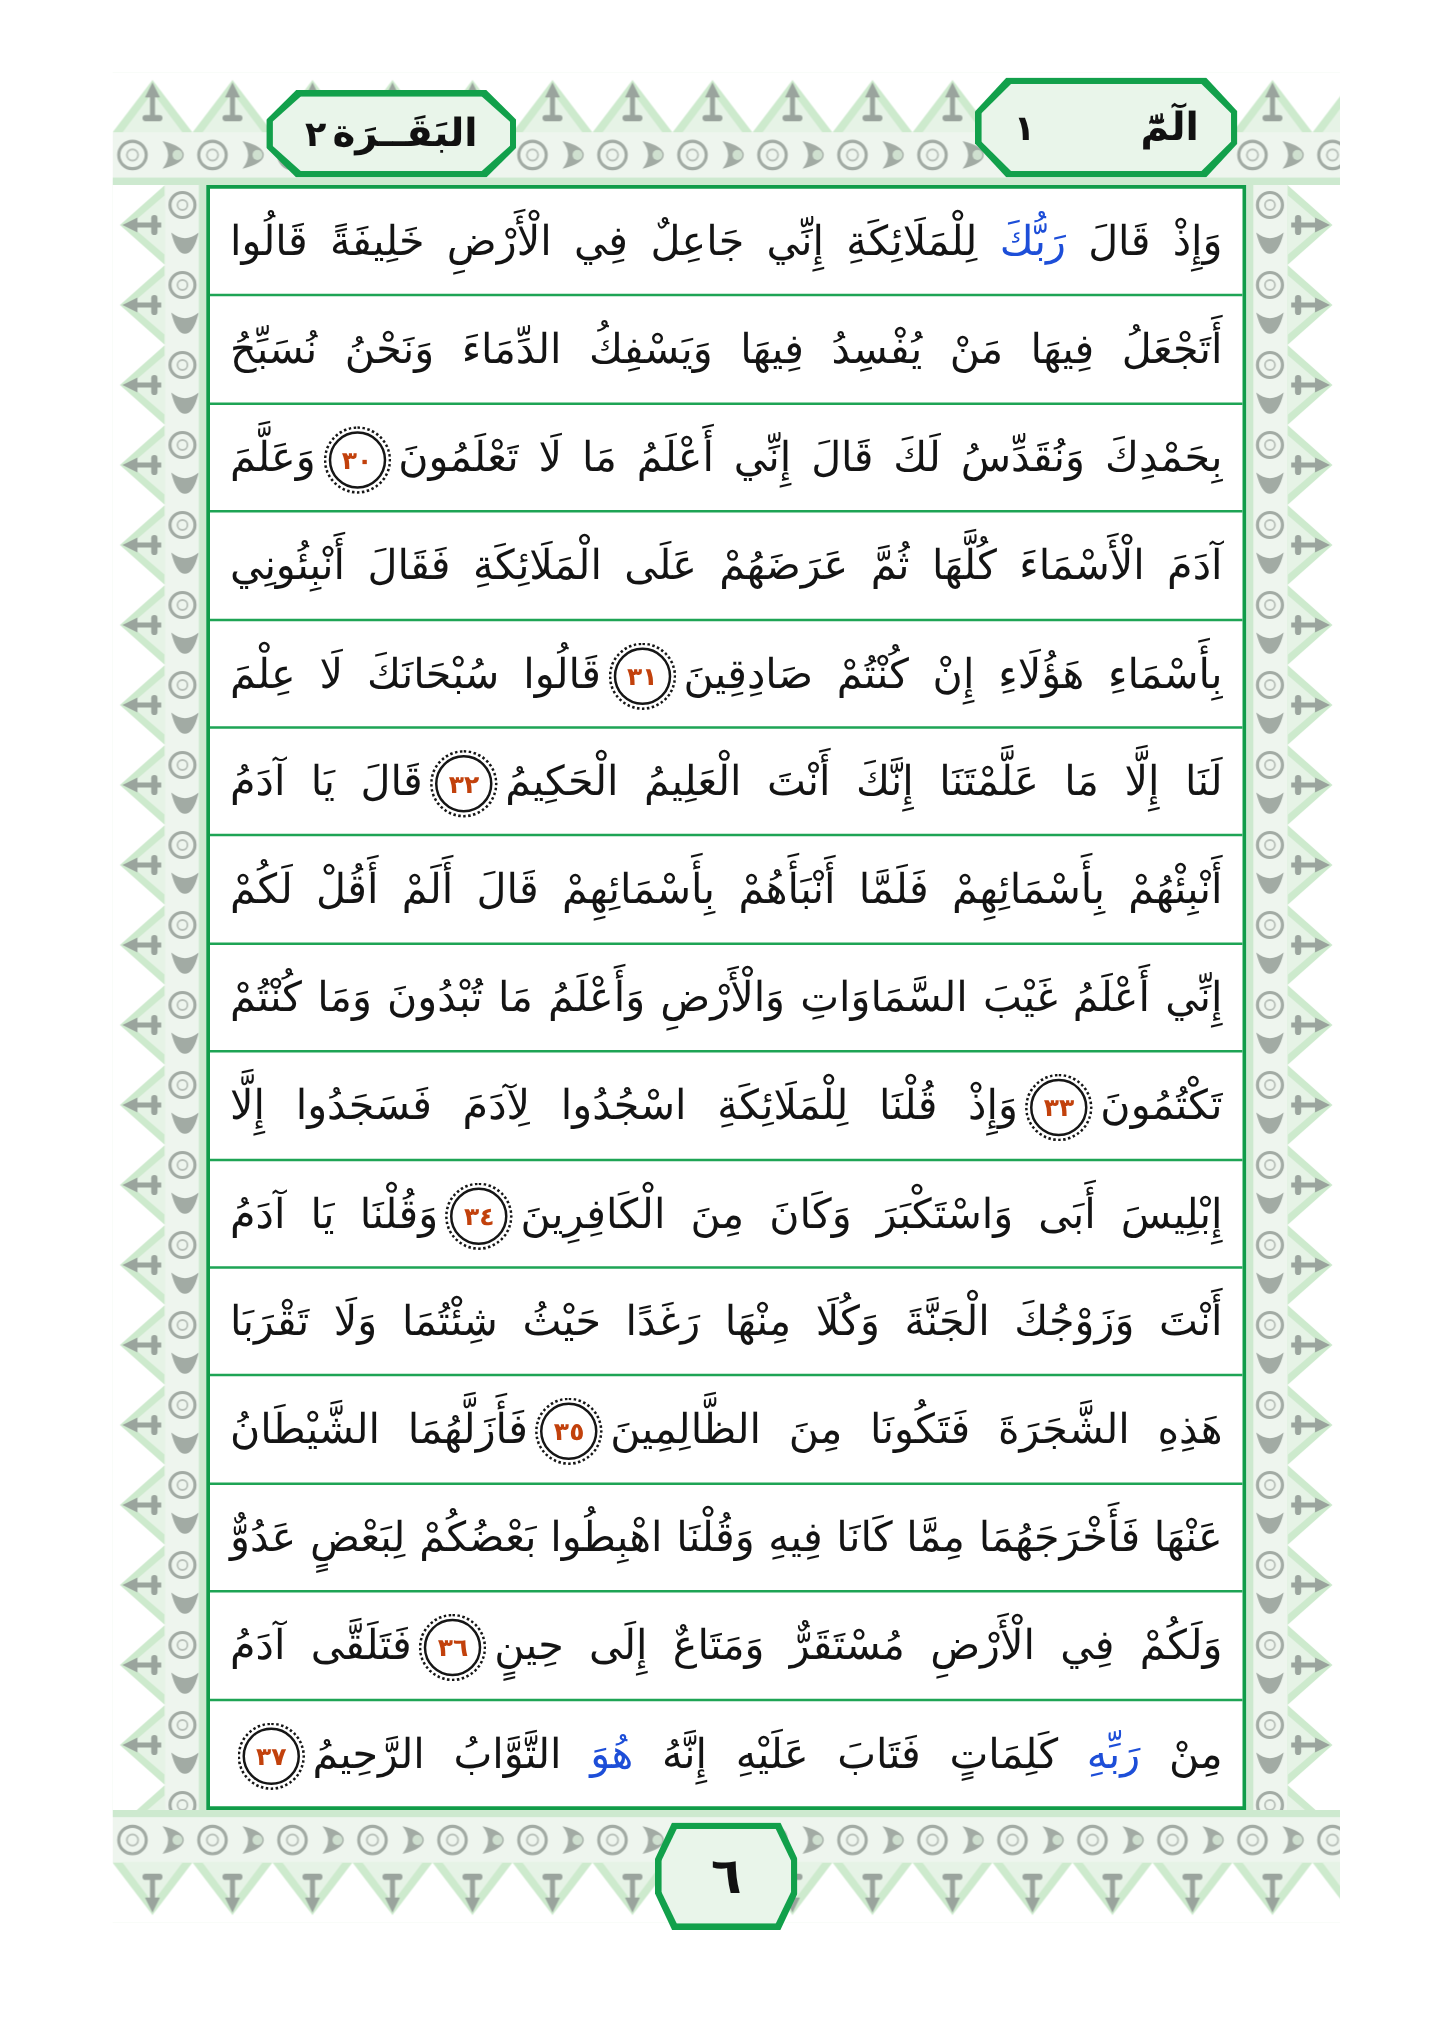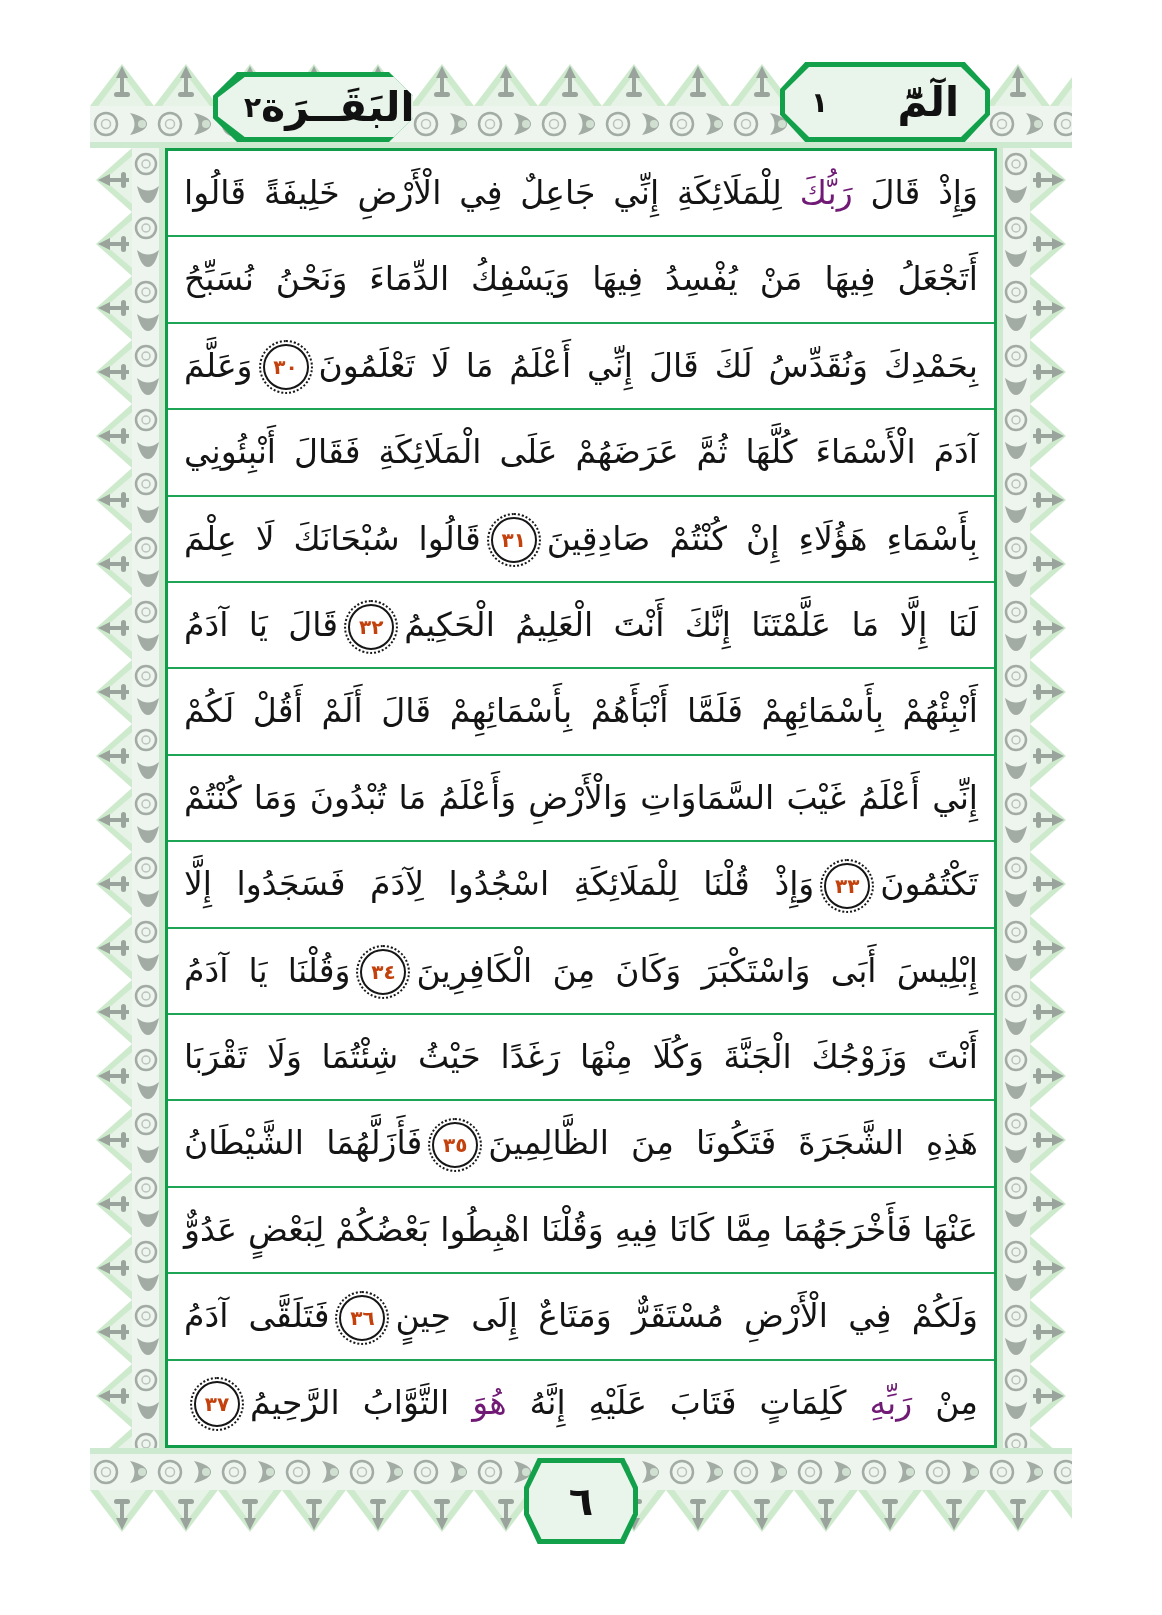--- a/index.html
+++ b/index.html
@@ -7,32 +7,32 @@
         font-family:"DejaVu Sans",sans-serif;}
   .strip{position:absolute;pointer-events:none;}
   
   .octo-outer{position:absolute;background:#12a04b;
       clip-path:polygon(12% 0,88% 0,100% 34%,100% 66%,88% 100%,12% 100%,0 66%,0 34%);
       display:flex;align-items:stretch;justify-content:stretch;}
   .octo-inner{flex:1;margin:5px;background:#e9f5ea;
       clip-path:polygon(12% 0,88% 0,100% 34%,100% 66%,88% 100%,12% 100%,0 66%,0 34%);
       display:flex;align-items:center;justify-content:space-between;
       direction:rtl;padding:0 26px;color:#111;}
-  .octo-inner .name{font-size:41px;font-weight:bold;letter-spacing:1px;}
+  .octo-inner .name{font-size:31px;font-weight:bold;letter-spacing:1px;}
   .octo-inner .num{font-size:28px;font-weight:bold;}
   
   #frame{position:absolute;left:165px;top:148px;width:832px;height:1300px;
          border:3px solid #109c49;background:#ffffff;box-sizing:border-box;
          display:flex;flex-direction:column;}
   .qline{flex:1;border-bottom:2px solid #1ea455;direction:rtl;
          display:block;position:relative;color:#141414;
          font-size:33px;line-height:84px;padding:0 16px;
          text-align:justify;text-align-last:justify;overflow:hidden;}
   .qline:last-child{border-bottom:none;}
-  .qline .green{color:#701a75;}
+  .qline .green{color:#1d4ed8;}
   .marker{display:inline-flex;align-items:center;justify-content:center;
           width:42px;height:42px;border:2px solid #161616;border-radius:50%;
           outline:2px dotted #161616;outline-offset:2px;
           font-size:20px;font-weight:bold;color:#c2410c;background:#fff;
           margin:0 10px;vertical-align:middle;line-height:normal;}
   #pagenum-box{position:absolute;left:524px;top:1458px;width:114px;height:86px;z-index:5;}
   #pagenum-box .octo-inner{padding:0;justify-content:center;}
   #pagenum-box .num{font-size:40px;font-weight:bold;}
   .hdr{z-index:5;}
 </style>

